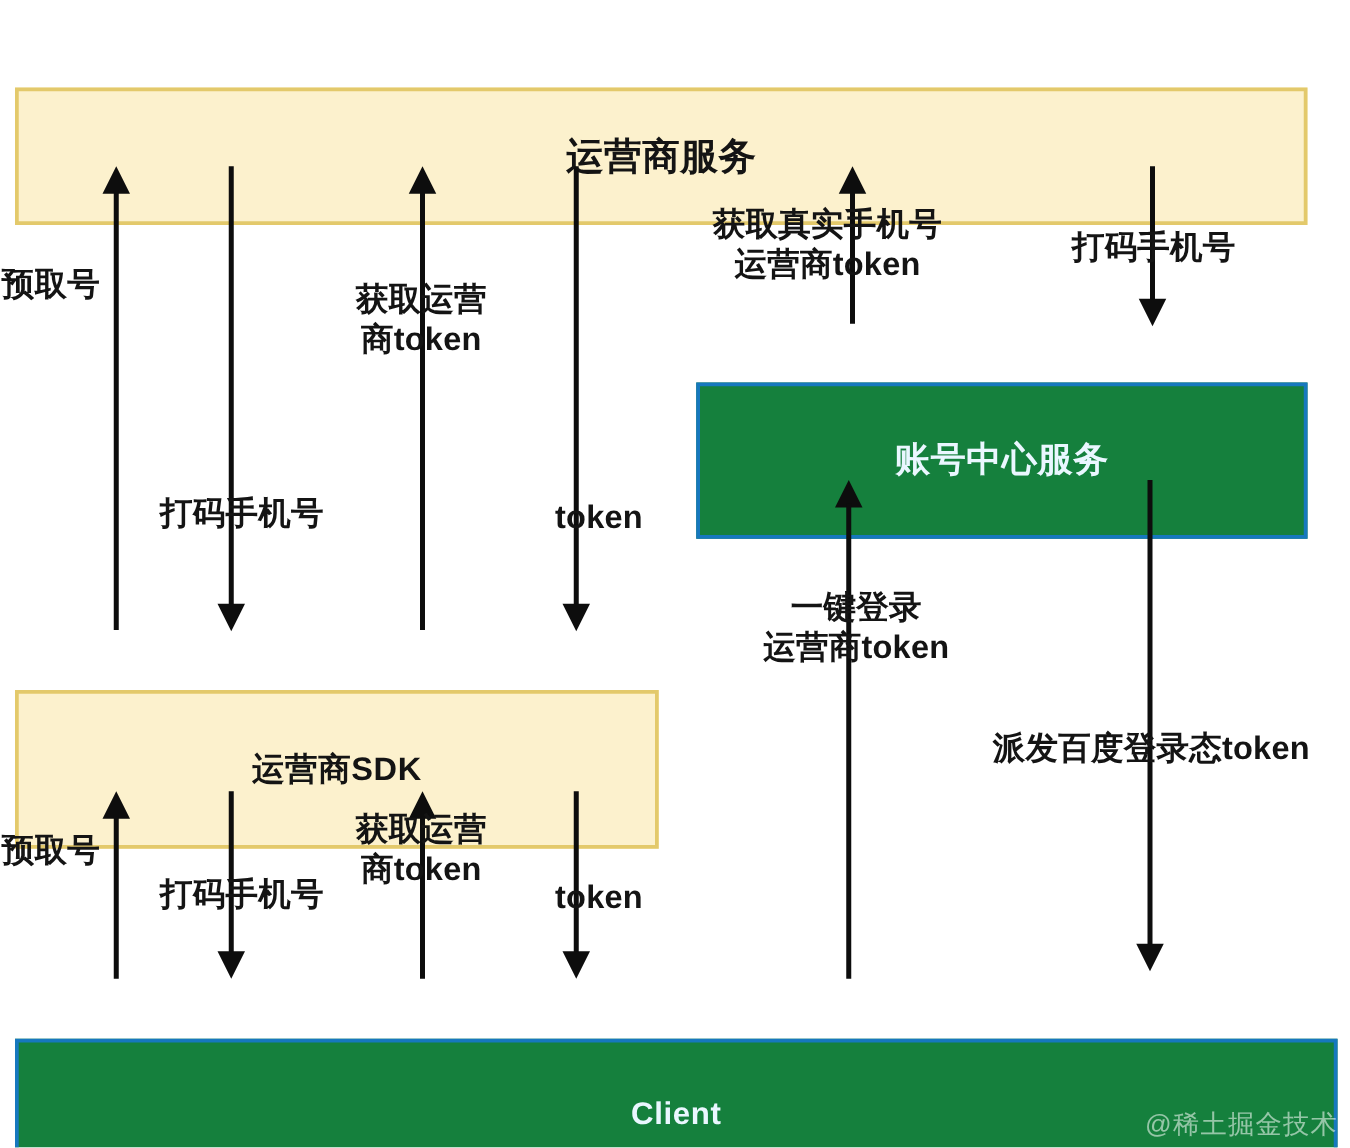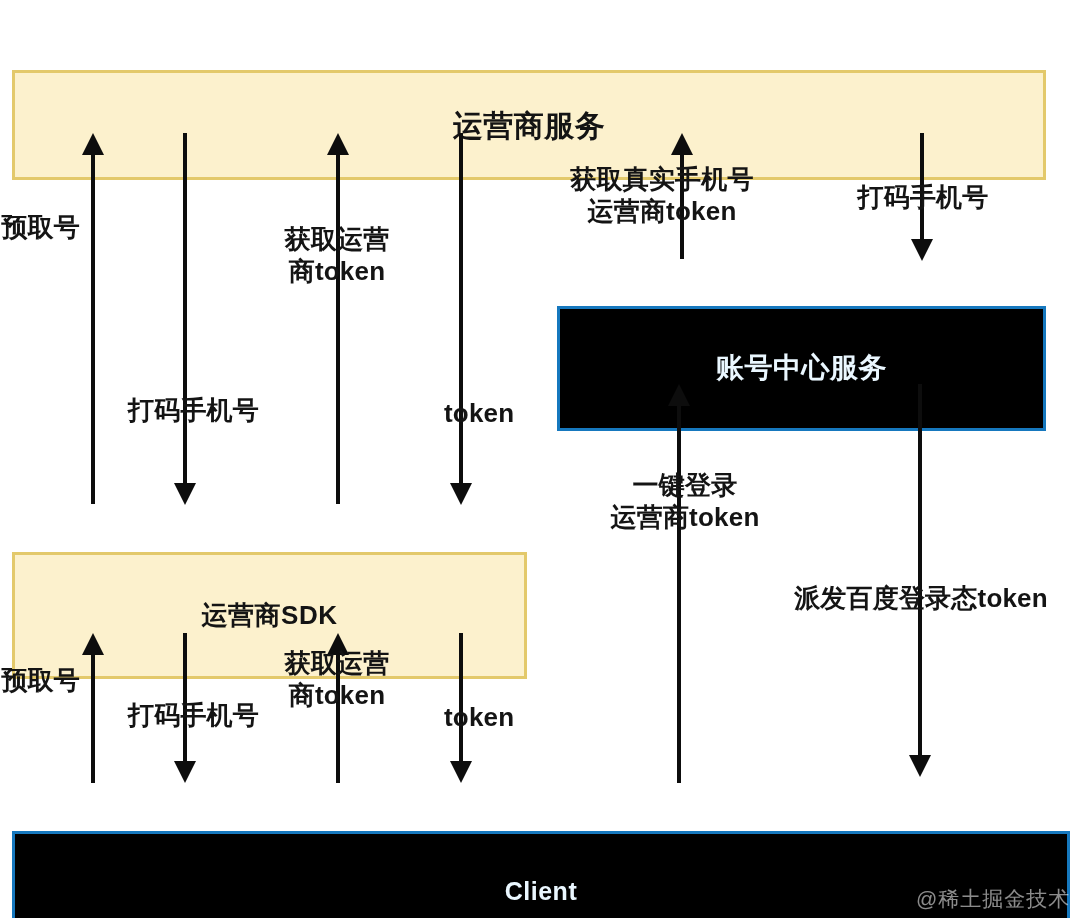--- a/index.html
+++ b/index.html
@@ -26,21 +26,21 @@
     text-align: center;
     margin-top: 48px;
   }
   .box-yellow {
     background: #fcf1cd;
     border: 3px solid #e3c96b;
     color: #141414;
     font-weight: 700;
   }
   .box-blue {
-    background: #000000;
+    background: #15803d;
     border: 3px solid #1678be;
     color: #eaf7ff;
     font-weight: 700;
   }
   .box-label {
     letter-spacing: 0.5px;
     line-height: 1.1;
   }
   
   .shaft {

